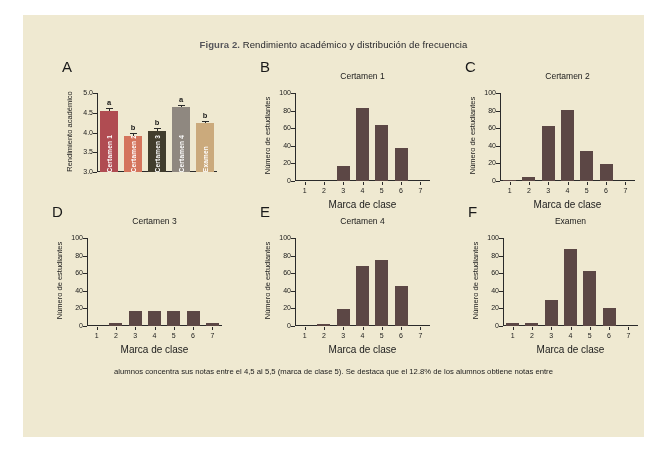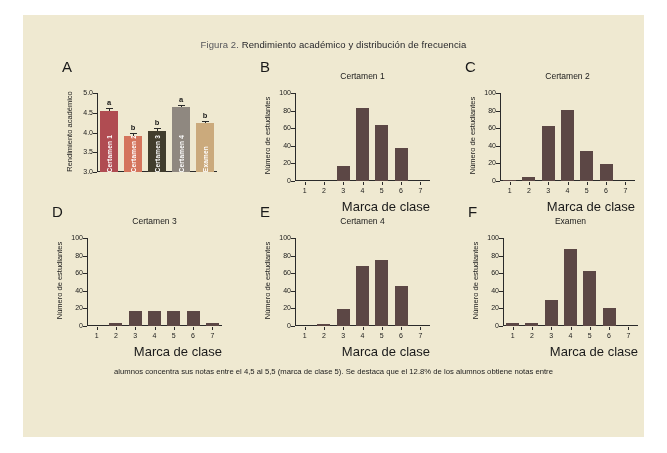--- a/index.html
+++ b/index.html
@@ -6,32 +6,32 @@
   html, body { width: 667px; height: 453px; background: #ffffff; }
   body { font-family: "Liberation Sans", sans-serif; position: relative; overflow: hidden; }
   .figure-panel {
     position: absolute; left: 23px; top: 15px; width: 621px; height: 422px;
     background: #efe9d1;
   }
   .fig-title {
     position: absolute; left: 0; top: 24px; width: 100%;
     text-align: center; font-size: 9.5px; color: #26262a; letter-spacing: .1px;
   }
-  .fig-title-prefix { font-weight: normal; color: #55555a; }
+  .fig-title-prefix { font-weight: bold; color: #55555a; }
   .chart-panel { position: absolute; width: 205px; height: 150px; }
   .chart-root { position: absolute; inset: 0; }
   .pletter { position: absolute; left: 20px; top: 0px; font-size: 15px; color: #1a1a1a; }
   .ptitle { position: absolute; text-align: center; font-size: 8.5px; color: #1a1a1a; }
   .plot { position: absolute; border-left: 1px solid #2a2a2a; border-bottom: 1px solid #2a2a2a; }
   .ytick { position: absolute; font-size: 7px; color: #1a1a1a; text-align: right; width: 18px; }
   .tickmark { position: absolute; background: #2a2a2a; }
   .xtick { position: absolute; font-size: 7px; color: #1a1a1a; text-align: center; width: 14px; }
   .vlabel { position: absolute; text-align: center; font-size: 7.5px; color: #1a1a1a;
             transform: rotate(-90deg); white-space: nowrap; }
-  .xlabel { position: absolute; text-align: right; font-size: 13px; color: #1a1a1a; }
+  .xlabel { position: absolute; text-align: center; font-size: 10px; color: #1a1a1a; }
   .bar { position: absolute; }
   .bar-label-wrap { position: absolute; inset: 0; display: flex; align-items: flex-end; justify-content: center; overflow: hidden; }
   .bar-label { writing-mode: vertical-rl; transform: rotate(180deg); color: #ffffff;
                font-size: 6.5px; font-weight: bold; padding-bottom: 3px; letter-spacing: .2px; white-space: nowrap; }
   .sig { position: absolute; font-size: 7.5px; font-weight: bold; color: #1a1a1a; text-align: center; width: 12px; }
   .caption { position: absolute; left: 6px; right: 6px; top: 352px; text-align: center;
              font-size: 7.7px; line-height: 10.6px; color: #1c1c1c; }
   .cap-marker { color: #8b4437; font-weight: bold; }
 </style>
 </head>

